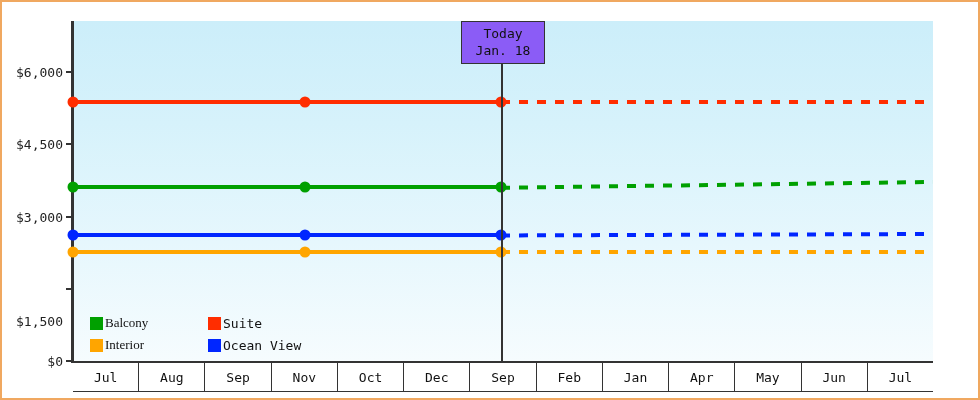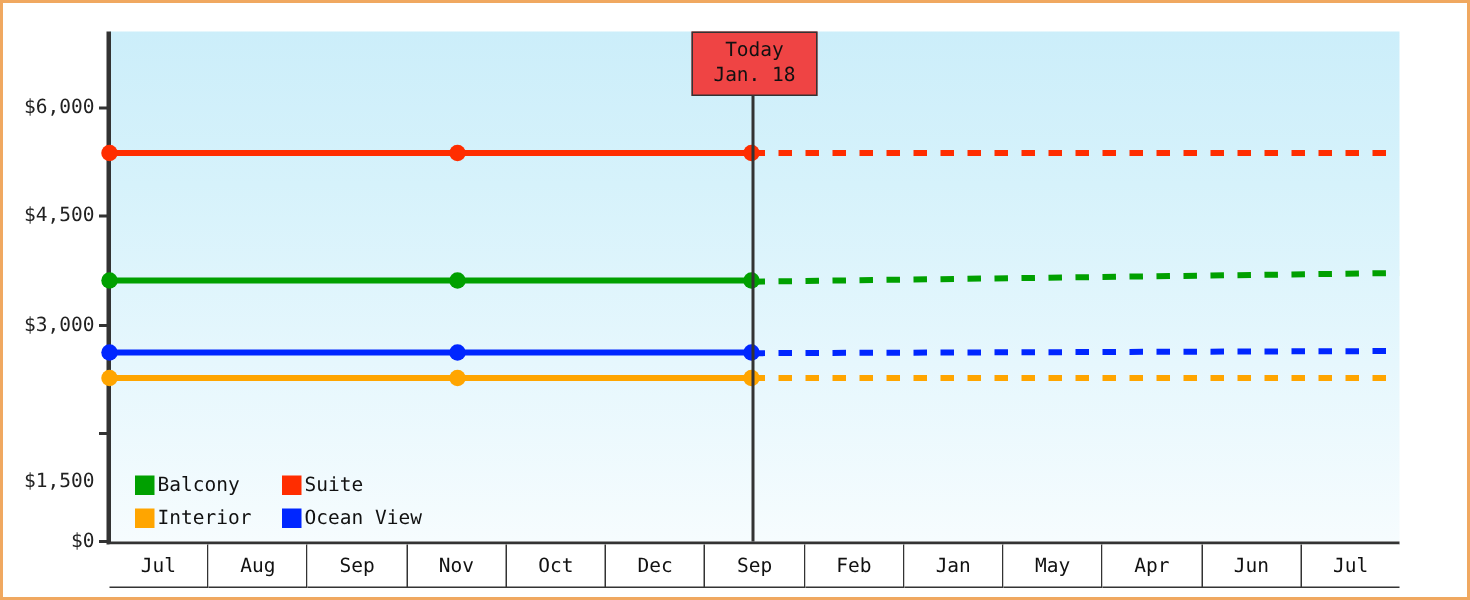--- a/index.html
+++ b/index.html
@@ -83,21 +83,21 @@
   }
   .today-line {
     position: absolute;
     width: 1.5px;
     background: #333333;
   }
   .today-box {
     position: absolute;
     box-sizing: border-box;
     border: 1.5px solid #333333;
-    background: #ef4444;
+    background: #8b5cf6;
     padding: 3px 9px 4px 9px;
     text-align: center;
     font-size: 13px;
     color: #111111;
     line-height: 17px;
     white-space: nowrap;
   }
   .legend {
     position: absolute;
     left: 88px;
@@ -107,21 +107,21 @@
   }
   .legend-row {
     display: flex;
     align-items: center;
     height: 22px;
   }
   .legend-item {
     display: flex;
     align-items: center;
   }
-  .legend-item.col1 { width: 98px; }
+  .legend-item.col1 { width: 118px; font-family: Liberation Serif, serif; }
   .legend-swatch {
     width: 13px;
     height: 13px;
     margin-right: 2px;
     flex: 0 0 auto;
   }
   .legend-label { white-space: nowrap; }
   .xaxis-table {
     position: absolute;
     left: 71px;
@@ -231,19 +231,19 @@
   <div class="xaxis-table" id="x-axis-table">
       <div class="xcell">Jul</div>
       <div class="xcell">Aug</div>
       <div class="xcell">Sep</div>
       <div class="xcell">Nov</div>
       <div class="xcell">Oct</div>
       <div class="xcell">Dec</div>
       <div class="xcell">Sep</div>
       <div class="xcell">Feb</div>
       <div class="xcell">Jan</div>
+      <div class="xcell">Apr</div>
       <div class="xcell">May</div>
-      <div class="xcell">Apr</div>
       <div class="xcell">Jun</div>
       <div class="xcell">Jul</div>
     </div>
 
 </div>
 
 </body></html>

